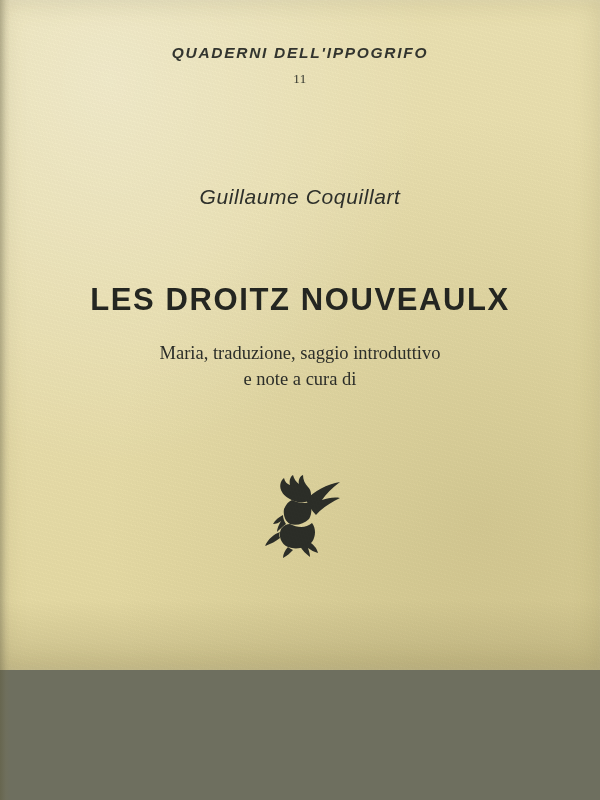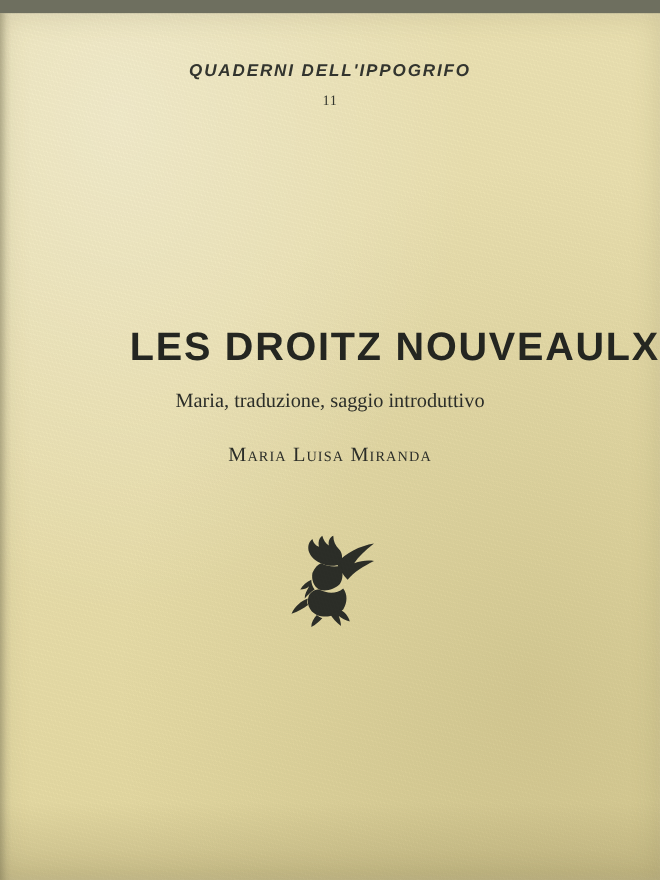--- a/index.html
+++ b/index.html
@@ -8,23 +8,23 @@
   }
   body {
     width: 600px;
     height: 800px;
     background: #6e6f5f;
     font-family: "Liberation Serif", serif;
     overflow: hidden;
   }
   .page {
     position: absolute;
-    left: 0; top: 12px;
+    left: 0; top: 0;
     width: 600px;
-    height: 788px;
+    height: 670px;
     background:
       radial-gradient(ellipse at 18% 12%, rgba(255,255,255,0.30) 0%, rgba(255,255,255,0) 46%),
       radial-gradient(ellipse at 80% 78%, rgba(120,110,60,0.14) 0%, rgba(120,110,60,0) 55%),
       linear-gradient(160deg, #ece3b6 0%, #e9dfae 38%, #e5daa4 70%, #ddd199 100%);
   }
   
   .grain {
     position: absolute;
     inset: 0;
     background-image:
@@ -91,25 +91,24 @@
     font-style: italic;
     font-size: 21px;
     letter-spacing: 0.6px;
     color: #2e302b;
   }
 
   .main-title {
     position: absolute;
     top: 282px; left: 0; right: 0;
     font-family: "Liberation Sans", sans-serif;
-    font-size: 36px;
+    font-size: 31px;
     font-weight: 600;
     letter-spacing: 1.6px;
     color: #242621;
-    text-align: right;
   }
 
   .subtitle {
     position: absolute;
     top: 340px; left: 0; right: 0;
     font-family: "Liberation Serif", serif;
     font-size: 18.5px;
     line-height: 1.42;
     color: #2c2e29;
   }
@@ -149,28 +148,29 @@
 <body>
 
 <div class="page">
   <div class="content">
 
     <div class="series">
       <div class="series-title">QUADERNI DELL'IPPOGRIFO</div>
       <div class="series-number">11</div>
     </div>
 
+    <div class="author">Guillaume Coquillart</div>
 
     <div class="main-title">LES DROITZ NOUVEAULX</div>
 
     <div class="subtitle">
       <span>Maria, traduzione, saggio introduttivo</span>
+      <span class="line2">e note a cura di</span>
     </div>
 
-    <div class="editor smallcaps">Maria Luisa Miranda</div>
 
     <div class="device">
       <span>
         <svg width="96" height="92" viewBox="0 0 96 92" xmlns="http://www.w3.org/2000/svg">
           <g fill="#2c2e28">
 
             <path d="M54 30 C62 21 75 14 88 12 C80 18 74 24 70 30 C76 28 82 27 88 28 C78 33 70 38 64 45 C60 41 57 36 54 30 Z"></path>
 
             <path d="M30 22 C27 17 28 11 32 8 C33 12 35 14 38 15 C37 11 38 7 41 5 C42 9 44 12 47 14 C46 10 48 6 51 5 C51 10 53 14 56 17 C59 20 60 25 58 30 C54 33 47 33 42 31 C37 29 32 26 30 22 Z"></path>
 

